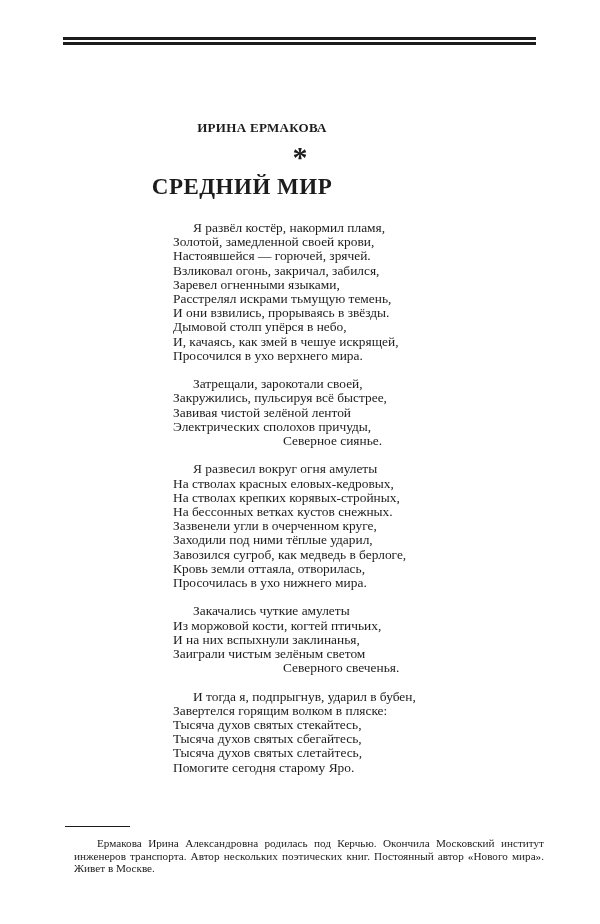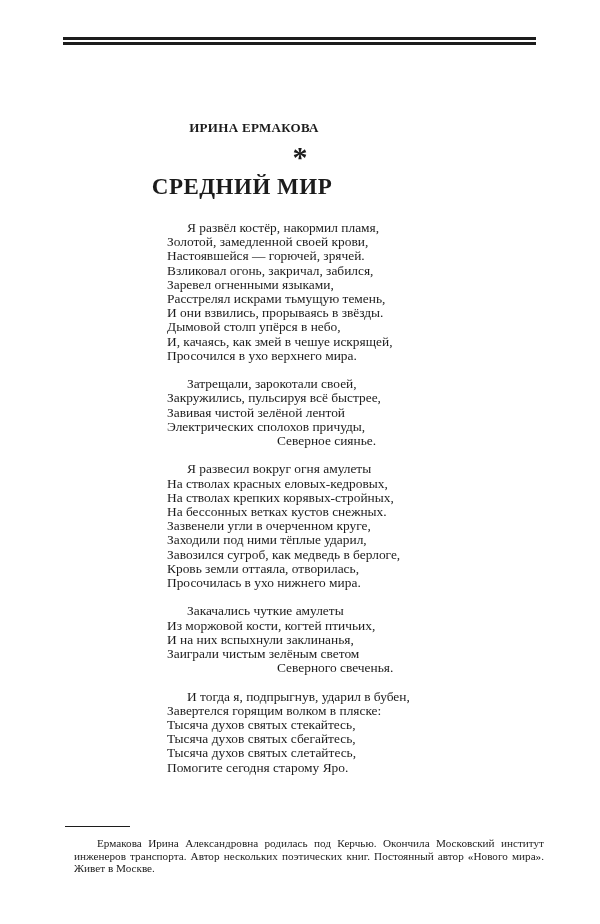--- a/index.html
+++ b/index.html
@@ -21,21 +21,21 @@
       width: 473px;
       height: 3px;
       background: #1c1c1c;
     }
     .top-rule.r1 { top: 37px; }
     .top-rule.r2 { top: 42px; }
 
     .author {
       position: absolute;
       top: 120px;
-      left: 0;
+      left: 8px;
       width: 508px;
       text-align: center;
       font-weight: bold;
       font-size: 13px;
       letter-spacing: 0.3px;
     }
     .asterisk {
       position: absolute;
       top: 142px;
       left: 0;
@@ -52,21 +52,21 @@
       width: 484px;
       text-align: center;
       font-weight: bold;
       font-size: 23px;
       letter-spacing: 0.5px;
     }
 
     .poem {
       position: absolute;
       top: 221px;
-      left: 167px;
+      left: 173px;
       width: 300px;
       font-size: 13.4px;
       line-height: 14.2px;
     }
     .stanza {
       margin: 0 0 14.2px 0;
     }
     .line {
       display: block;
       white-space: nowrap;

